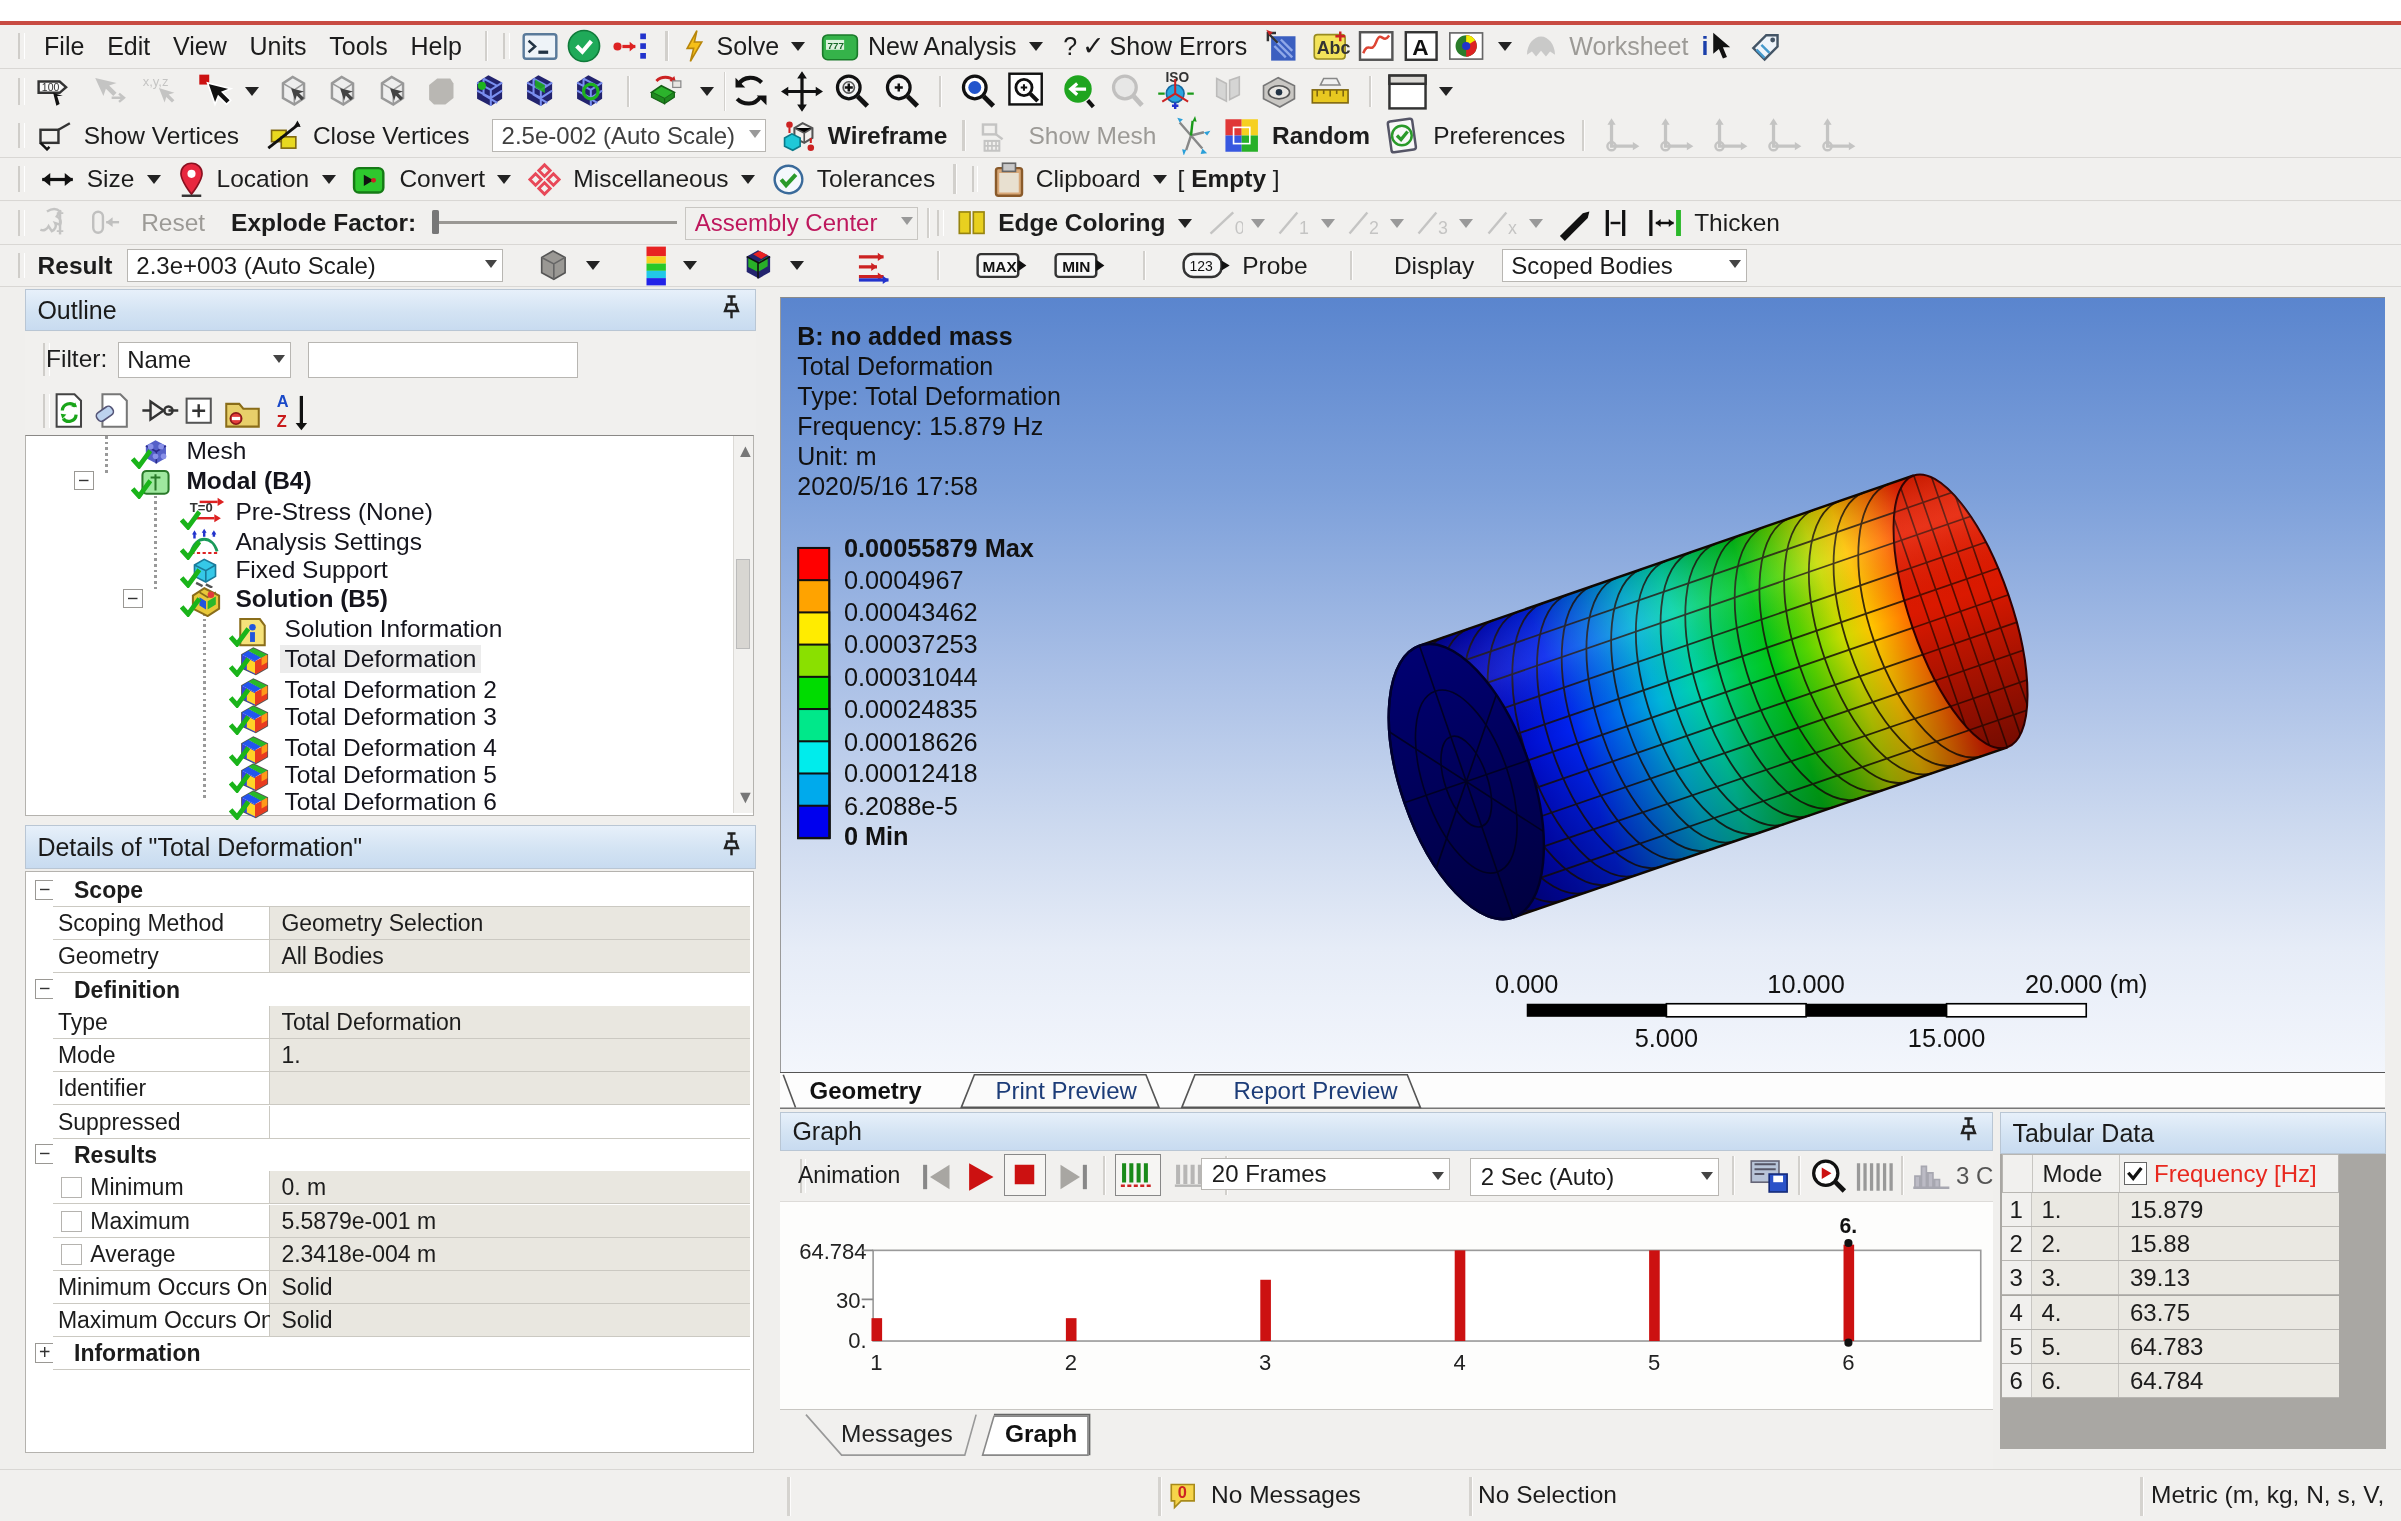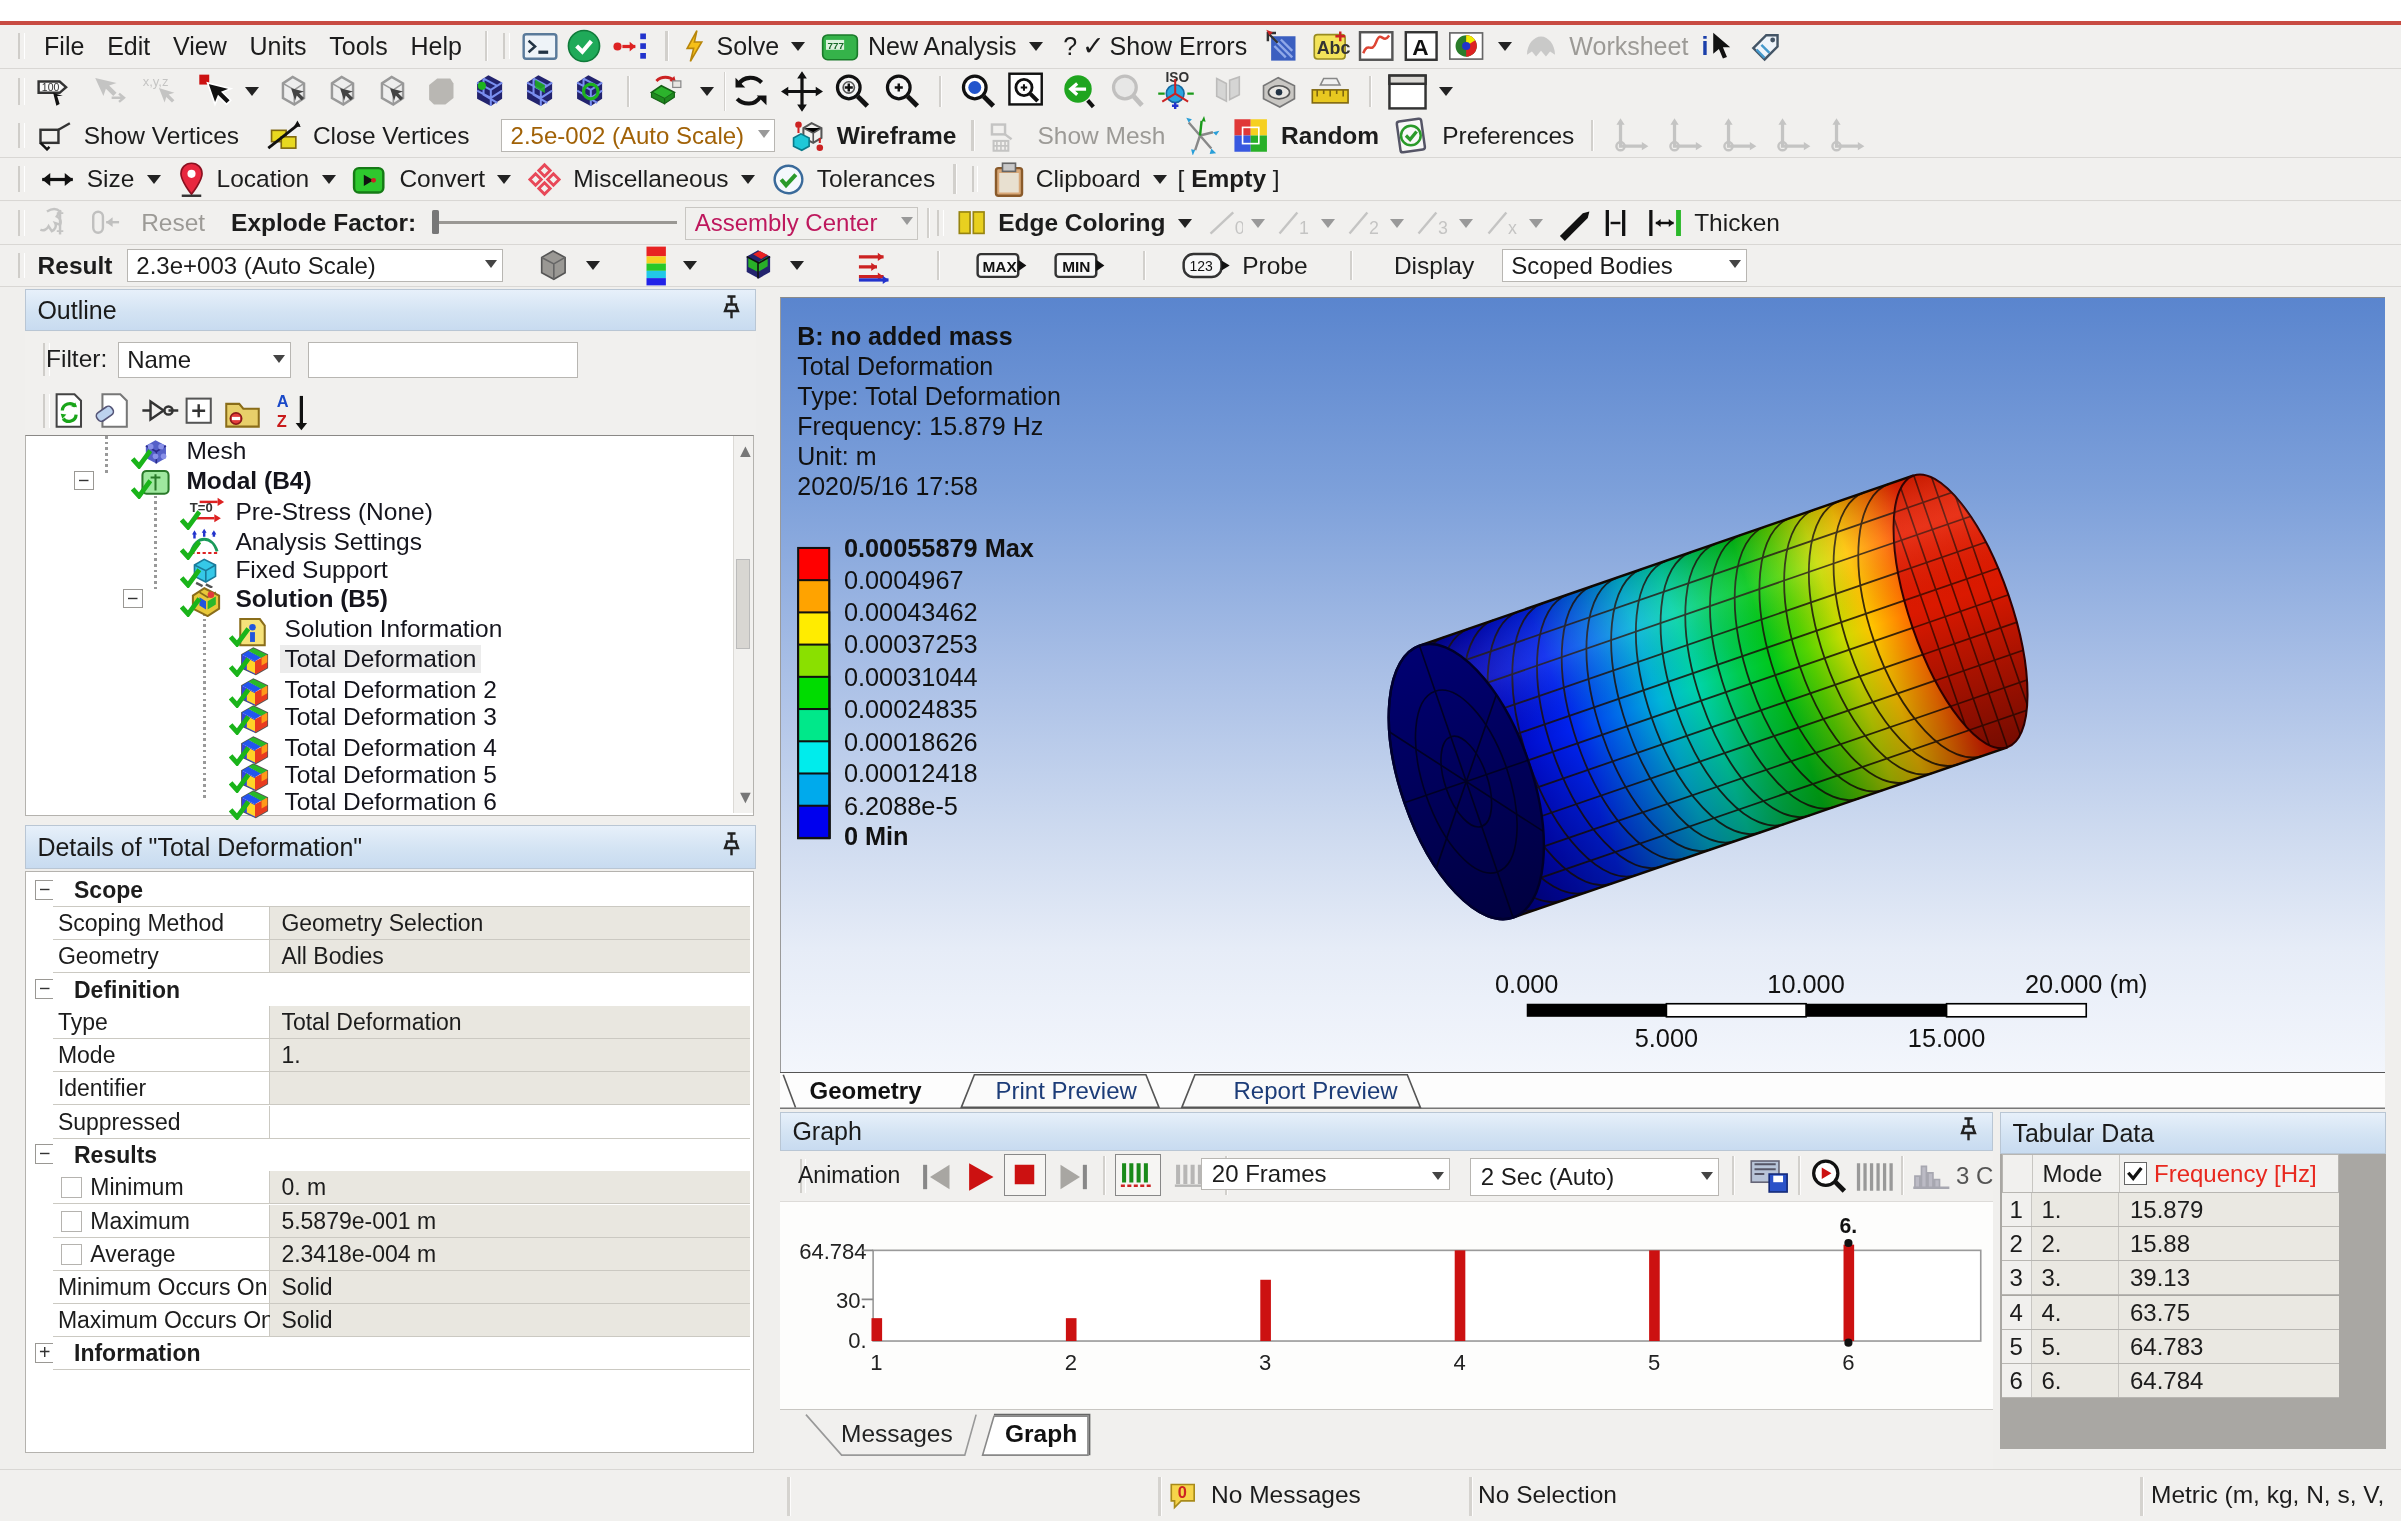--- a/index.html
+++ b/index.html
@@ -261,21 +261,21 @@
       <path d="M4 28l8 8 3-3" stroke="#111" stroke-width="3" fill="none"></path>
     </svg>
 <span class="lbl">Show Vertices</span>
 <svg class="ic" width="39" height="34" style="margin-left:21px" viewBox="0 0 48 42">
       <rect x="8" y="14" width="18" height="14" fill="#e8d820" stroke="#806810" stroke-width="2"></rect>
       <rect x="20" y="22" width="18" height="14" fill="#e8d820" stroke="#806810" stroke-width="2"></rect>
       <path d="M4 36L42 6" stroke="#111" stroke-width="3.5"></path>
       <path d="M40 2l4 8-8-1z" fill="#111"></path>
     </svg>
 <span class="lbl">Close Vertices</span>
-<span class="combo" style="width:274px;margin-left:27px;color:#a16207">
+<span class="combo" style="width:274px;margin-left:18px;color:#404040">
       <span style="margin-left:8.2px">2.5e-002 (Auto Scale)</span>
       <span class="ar" style="border-top-color:#999"></span>
     </span>
 <svg class="ic" width="41" height="41" style="margin-left:11.4px" viewBox="0 0 50 50">
       <path d="M20 16l10-6 12 6v12l-10 6-12-6z" fill="none" stroke="#555" stroke-width="2.5"></path>
       <path d="M20 16l12 6 10-6M32 22v12" stroke="#555" stroke-width="2"></path>
       <path d="M8 28l9-5 10 5v10l-9 5-10-5z" fill="#1fc8d8" stroke="#0a7a8a" stroke-width="2"></path>
       <circle cx="14" cy="12" r="4" fill="#c22"></circle>
       <circle cx="40" cy="40" r="4" fill="#c22"></circle>
       <path d="M14 16v6m26 12v-6" stroke="#c22" stroke-width="2.5"></path>

